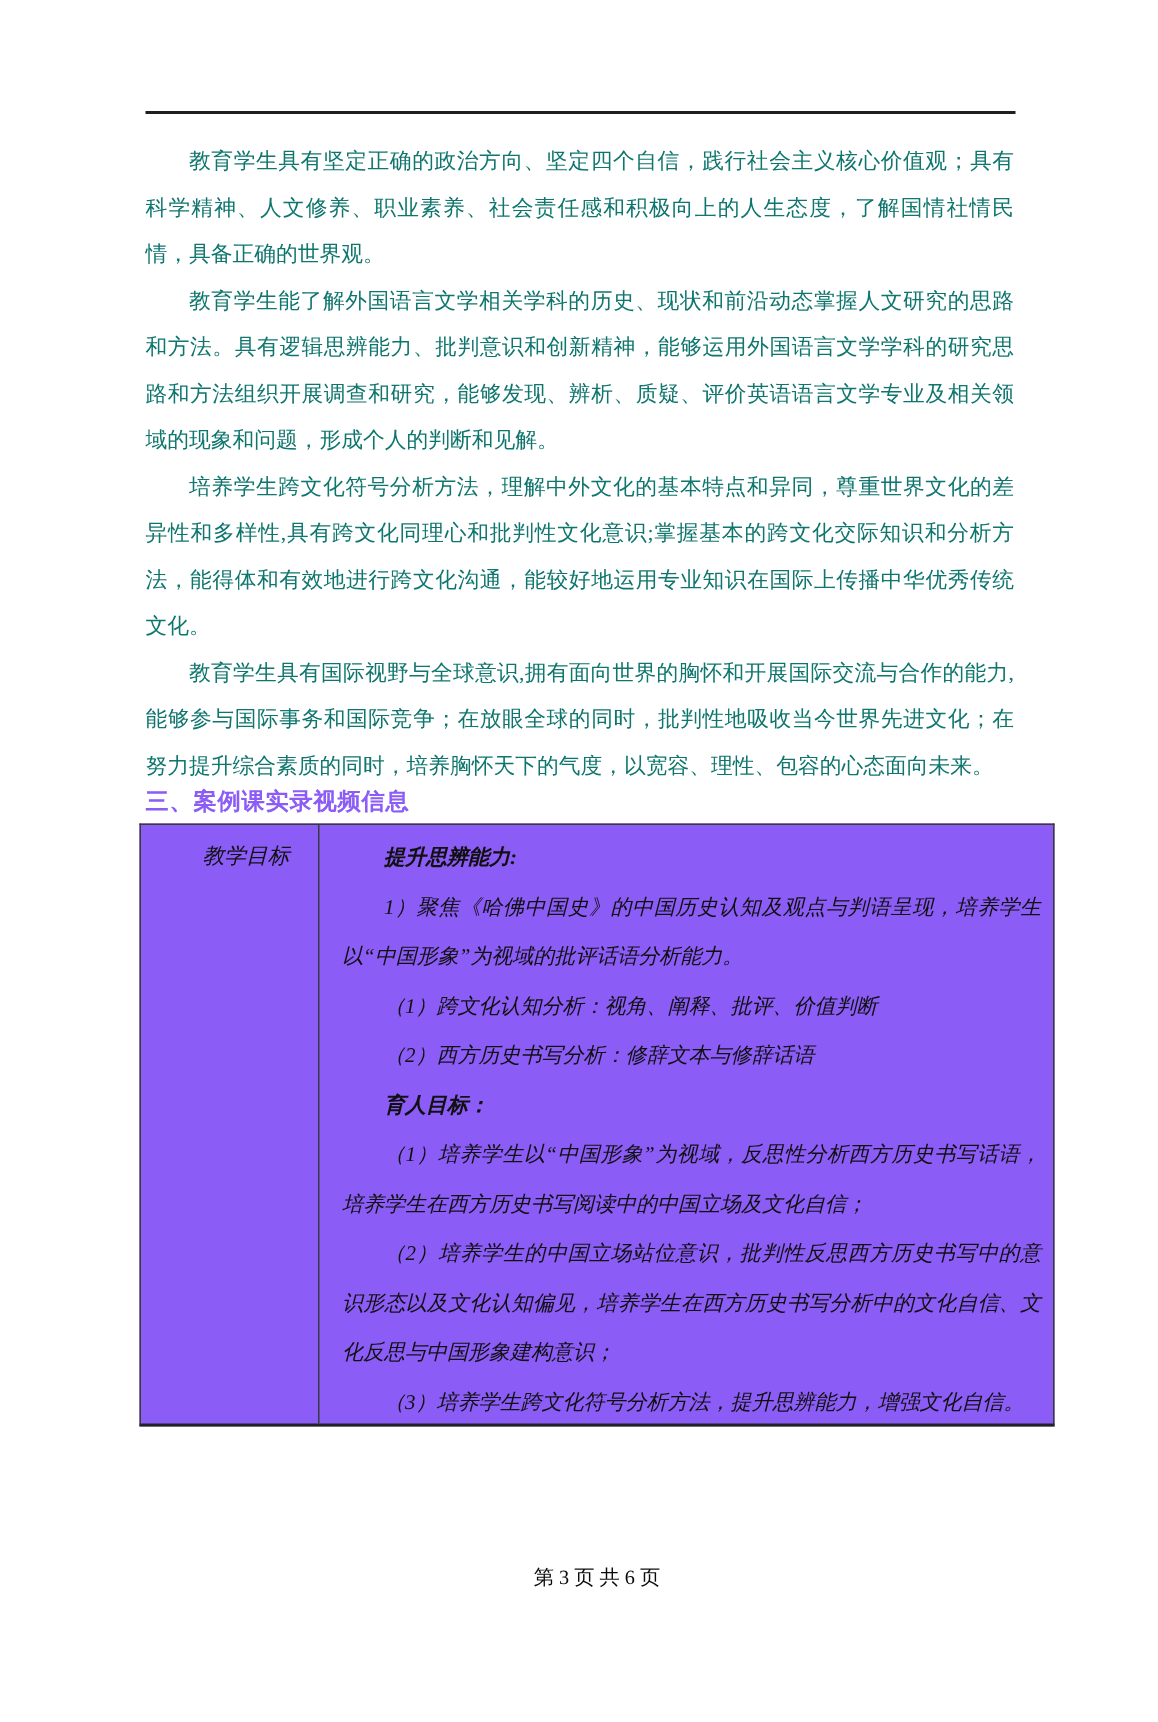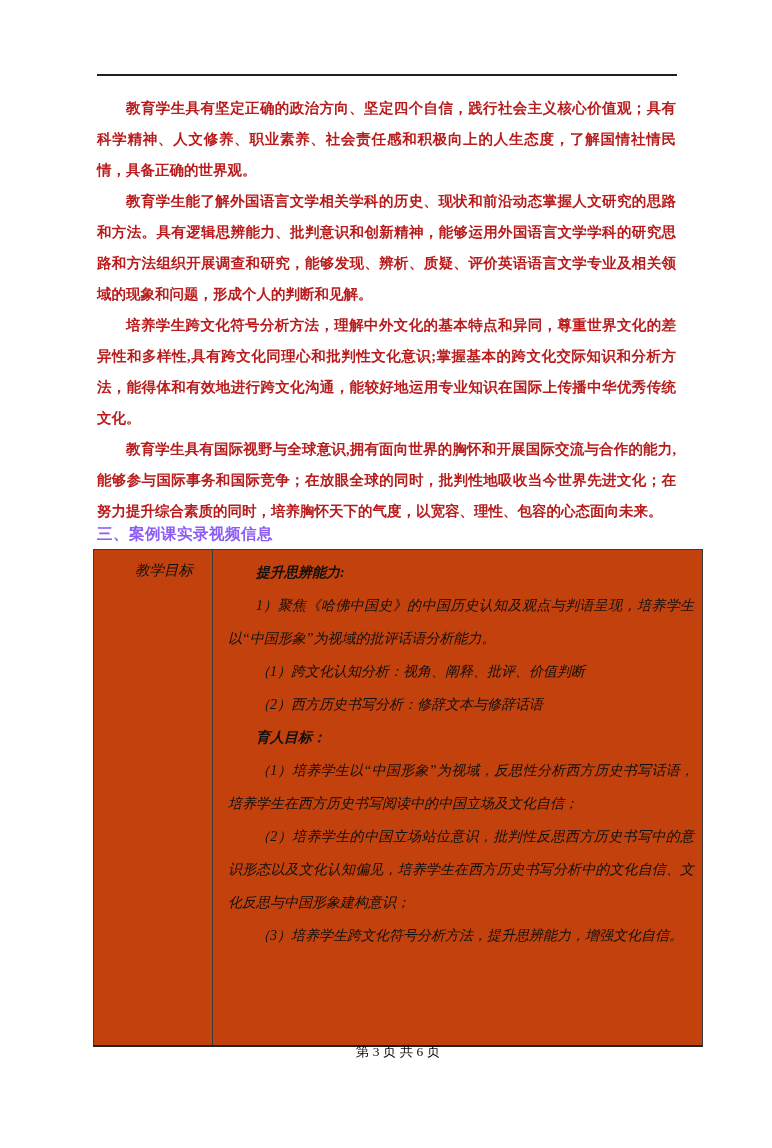--- a/index.html
+++ b/index.html
@@ -29,43 +29,42 @@
     left: 97px;
     top: 93px;
     width: 579px;
   }
   .body-text p {
     margin: 0;
     font-size: 14.5px;
     line-height: 31px;
     text-indent: 2em;
     text-align: justify;
-    color: #b91c1c;
-    font-weight: bold;
+    color: #0f766e;
   }
   .section-heading {
     position: absolute;
     left: 97px;
     top: 524px;
     font-size: 15.5px;
     font-weight: bold;
     color: #8b5cf6;
     letter-spacing: 0.5px;
   }
   .doc-table {
     position: absolute;
     left: 93px;
     top: 549px;
     width: 610px;
-    height: 498px;
+    height: 402px;
     box-sizing: border-box;
     border: 1px solid #3a3a3a;
     border-bottom: 2px solid #222222;
     display: flex;
-    background: #c2410c;
+    background: #8b5cf6;
   }
   .label-cell {
     width: 119px;
     box-sizing: border-box;
     border-right: 1px solid #3a3a3a;
     padding: 11px 4px 0 12px;
     font-style: italic;
     font-size: 14.5px;
     text-indent: 2em;
     color: #101010;

